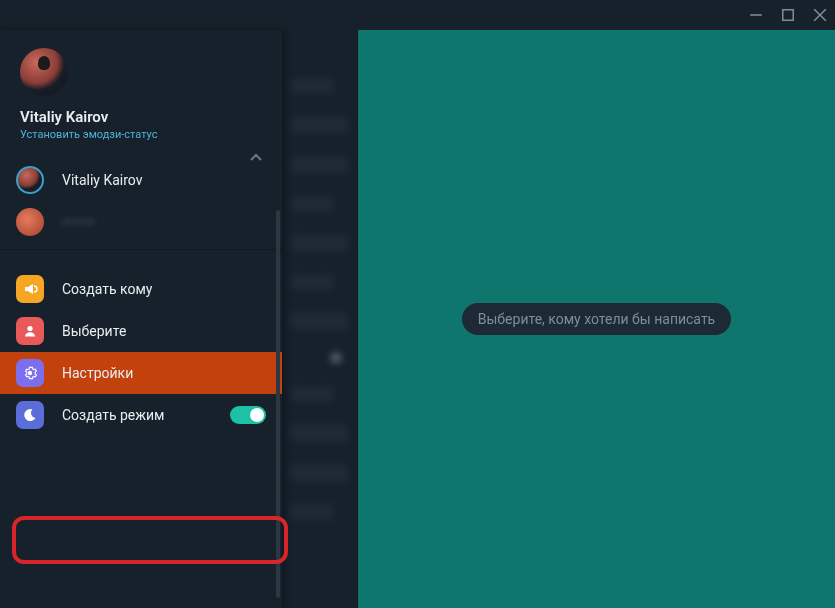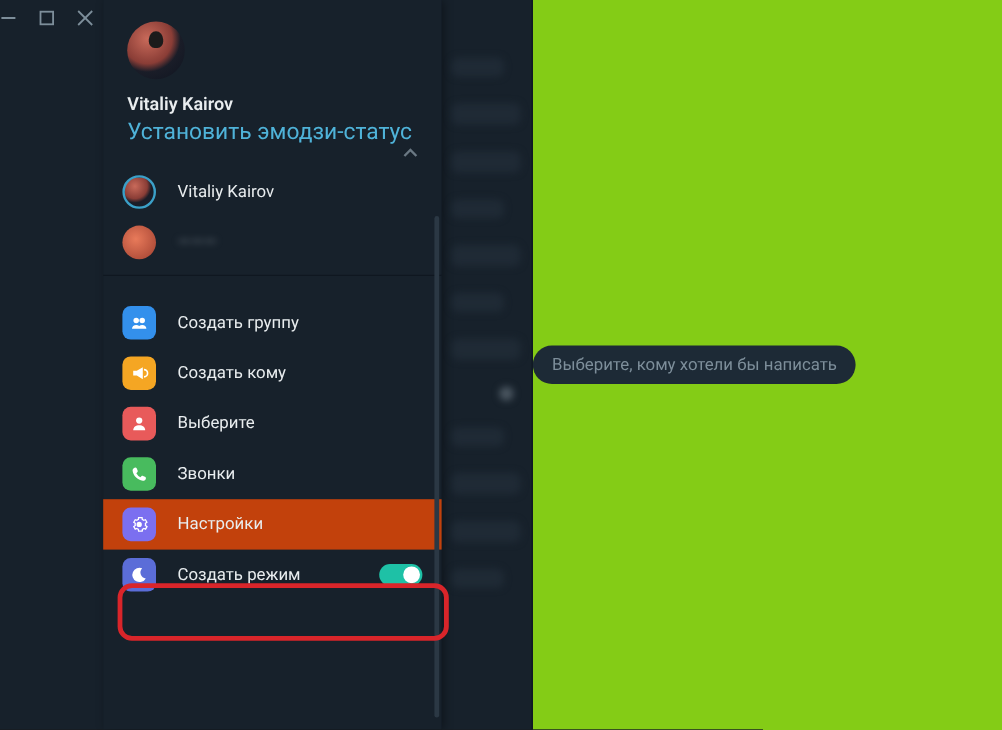--- a/index.html
+++ b/index.html
@@ -1,47 +1,47 @@
 <!DOCTYPE html>
 <html><head>
 <meta charset="utf-8">
 <style>
   * { margin: 0; padding: 0; box-sizing: border-box; font-family: -apple-system, "Segoe UI", Roboto, sans-serif; }
   body { background: #1a1a1a; width: 835px; height: 608px; overflow: hidden; }
-  .window { width: 835px; height: 608px; background: #17212b; display: flex; flex-direction: row; }
+  .window { width: 835px; height: 608px; background: #17212b; display: flex; flex-direction: column; }
   .titlebar { height: 30px; background: #17212b; display: flex; justify-content: flex-end; align-items: center; padding-right: 8px; gap: 18px; }
   .titlebar-btn { width: 14px; height: 14px; display: flex; align-items: center; justify-content: center; color: #7d8e9a; cursor: pointer; }
   .body { flex: 1; display: flex; position: relative; }
   .sidebar { width: 282px; background: #17212b; display: flex; flex-direction: column; position: relative; z-index: 10; box-shadow: 2px 0 8px rgba(0,0,0,0.4); }
   .sidebar-scroll { position:absolute; right:2px; top:180px; bottom:10px; width:4px; background:#2b3844; border-radius:2px; }
   .profile { padding: 18px 20px 6px 20px; }
   .avatar-large { width: 48px; height: 48px; border-radius: 50%; background: radial-gradient(circle at 35% 30%, #c96a5a 0%, #8a3d36 45%, #1a1d28 60%, #0e1420 100%); position: relative; margin-bottom: 12px; }
   .avatar-large::after { content:""; position:absolute; left:18px; top:8px; width:12px; height:14px; background:#1b1b1b; border-radius:50% 50% 40% 40%; }
   .username { color: #e9edef; font-size: 15px; font-weight: 600; }
-  .status-link { color: #4fb3d9; font-size: 19px; margin-top: 2px; cursor:pointer; }
+  .status-link { color: #4fb3d9; font-size: 11px; margin-top: 2px; cursor:pointer; }
   .collapse { position:absolute; right:18px; top:120px; color:#6a7883; cursor:pointer; }
   .menu { margin-top: 12px; display:flex; flex-direction:column; }
   .menu-item { display:flex; align-items:center; height:42px; padding:0 16px; cursor:pointer; gap:18px; color:#e9edef; font-size:14px; }
   .menu-item.active { background:#c2410c; }
   .mi-icon { width:28px; height:28px; border-radius:7px; display:flex; align-items:center; justify-content:center; flex-shrink:0; }
   .mi-icon svg { width:16px; height:16px; }
   .acc-avatar { width:28px; height:28px; border-radius:50%; flex-shrink:0; }
   .acc-avatar.a1 { background: radial-gradient(circle at 35% 30%, #c96a5a 0%, #8a3d36 45%, #1a1d28 60%); border:2px solid #3ba0c8; }
   .acc-avatar.a2 { background: radial-gradient(circle at 40% 40%, #e87a5a, #a04030); }
   .divider { height:1px; background:#0f1720; margin:6px 0; }
   .blur-text { color:#808a94; filter: blur(3px); }
   .toggle { margin-left:auto; width:36px; height:18px; border-radius:9px; background:#1ec1a6; position:relative; }
   .toggle::after { content:""; position:absolute; right:2px; top:2px; width:14px; height:14px; background:#fff; border-radius:50%; }
   .highlight-box { position:absolute; border:4px solid #d9252a; border-radius:12px; pointer-events:none; z-index:20; }
   .chatlist { width: 76px; background:#17212b; border-right:1px solid #0e1821; position:relative; }
   .chatlist-blur { position:absolute; left:8px; display:flex; flex-direction:column; gap:22px; top:48px; }
   .cb { width:58px; height:18px; border-radius:6px; background:#1f2a35; filter:blur(3px); }
   .cb.dot { width:12px; height:12px; border-radius:50%; background:#4a5660; margin-left:40px; }
   .cb.wide { width:44px; height:16px; }
-  .content { flex:1; background:#84cc16; display:flex; align-items:center; }
+  .content { flex:1; background:#0f766e; display:flex; align-items:center; justify-content:center; }
   .placeholder { background:#1d2a36; color:#7d8e9a; font-size:14px; padding:8px 16px; border-radius:16px; }
   .search-ghost { position:absolute; top:40px; left:294px; width:52px; height:30px; background:#242f3d; border-radius:4px; filter:blur(2px); }
   .icon-bg-teal { background:#1ec1a6; }
   .icon-bg-blue { background:#3390ec; }
   .icon-bg-orange { background:#f5a623; }
   .icon-bg-red { background:#e85a5a; }
   .icon-bg-green { background:#48bb5e; }
   .icon-bg-blue2 { background:#3390ec; }
   .icon-bg-purple { background:#7b6ff0; }
   .icon-bg-navy { background:#5b6dd8; }
@@ -92,54 +92,36 @@
         <div class="menu-item">
           <div class="acc-avatar a2"></div>
           <span class="blur-text">———</span>
         </div>
       </div>
 
       <div class="divider"></div>
 
       <div class="menu">
         <div class="menu-item">
-          <div class="mi-icon icon-bg-blue">
-            <svg viewBox="0 0 16 16" fill="#fff">
-                <circle cx="5.5" cy="6" r="2.3"></circle>
-                <circle cx="10.5" cy="6" r="2.3"></circle>
-                <path d="M2 13c0-2 1.5-3.2 3.5-3.2S9 11 9 13zM7 13c0-2 1.5-3.2 3.5-3.2S14 11 14 13z"></path>
-              </svg>
-          </div>
-          <span>Создать группу</span>
-        </div>
-        <div class="menu-item">
           <div class="mi-icon icon-bg-orange">
             <svg viewBox="0 0 16 16" fill="#fff">
                 <path d="M3 6h3l5-3v10l-5-3H3z"></path>
                 <path d="M12 5a3 3 0 010 6" fill="none" stroke="#fff" stroke-width="1.4"></path>
               </svg>
           </div>
           <span>Создать кому</span>
         </div>
         <div class="menu-item">
           <div class="mi-icon icon-bg-red">
             <svg viewBox="0 0 16 16" fill="#fff">
                 <circle cx="8" cy="5.5" r="2.6"></circle>
                 <path d="M3 13.5c0-2.6 2.2-4.2 5-4.2s5 1.6 5 4.2z"></path>
               </svg>
           </div>
           <span>Выберите</span>
-        </div>
-        <div class="menu-item">
-          <div class="mi-icon icon-bg-green">
-            <svg viewBox="0 0 16 16" fill="#fff">
-                <path d="M4.2 2.8c.7-.3 1.5 0 1.8.7l.7 1.6c.2.5.1 1-.3 1.4l-.8.8a8.5 8.5 0 003.4 3.4l.8-.8c.4-.4.9-.5 1.4-.3l1.6.7c.7.3 1 1.1.7 1.8-.4 1-1.4 1.7-2.5 1.5C6.6 13 3 9.4 2.5 5.3c-.1-1.1.6-2.1 1.7-2.5z"></path>
-              </svg>
-          </div>
-          <span>Звонки</span>
         </div>
         <div class="menu-item active">
           <div class="mi-icon icon-bg-purple">
             <svg viewBox="0 0 16 16" fill="#fff">
                 <path d="M8 10.2A2.2 2.2 0 108 5.8a2.2 2.2 0 000 4.4z"></path>
                 <path d="M13.3 8.9l1.2.9-1.2 2.1-1.4-.5a5 5 0 01-1.2.7l-.2 1.5H7.5l-.2-1.5a5 5 0 01-1.2-.7l-1.4.5-1.2-2.1 1.2-.9a5 5 0 010-1.8l-1.2-.9 1.2-2.1 1.4.5a5 5 0 011.2-.7l.2-1.5h2.9l.2 1.5c.4.2.9.4 1.2.7l1.4-.5 1.2 2.1-1.2.9c.1.6.1 1.2 0 1.8z" fill="none" stroke="#fff" stroke-width="1.1"></path>
               </svg>
           </div>
           <span>Настройки</span>
         </div>

